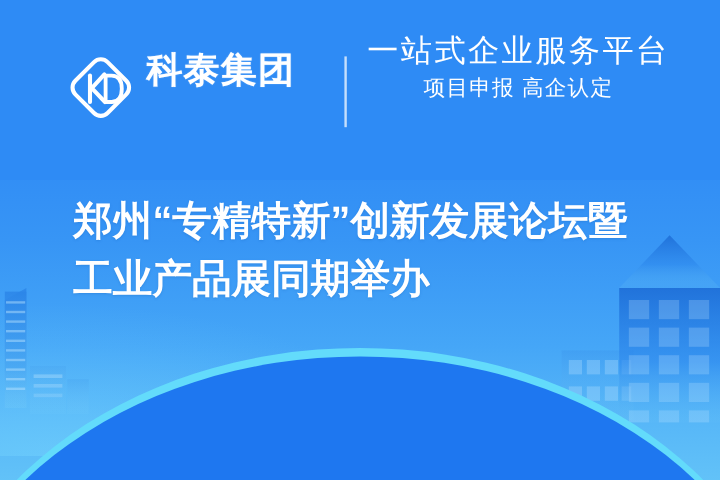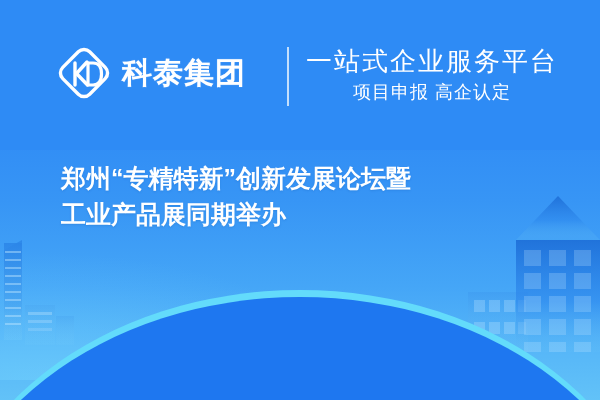--- a/index.html
+++ b/index.html
@@ -46,21 +46,21 @@
     background:#1E77F0;
   }
 
   
   .header{
     position:absolute;left:0;top:0;width:600px;height:140px;
     display:flex;align-items:center;
   }
   .logo-block{
     position:absolute;left:55px;top:44px;
-    display:flex;align-items:center;gap:9px;
+    display:flex;align-items:flex-start;gap:9px;
   }
   .mark{
     width:58px;height:58px;position:relative;flex:0 0 auto;
   }
   .wordmark{display:flex;flex-direction:column;align-items:center;}
   .cn-name{
     color:#ffffff;font-size:30px;font-weight:700;line-height:1.02;
     letter-spacing:1px;white-space:nowrap;
     text-shadow:0 0 1px rgba(255,255,255,.5);
   }
@@ -72,35 +72,35 @@
     color:#fff;font-size:15px;font-weight:700;letter-spacing:3px;
     line-height:1;white-space:nowrap;
   }
 
   .divider{
     position:absolute;left:287px;top:47px;width:2px;height:59px;
     background:rgba(255,255,255,.72);
   }
 
   .tagline{
-    position:absolute;left:306px;top:46px;
+    position:absolute;left:306px;top:27px;
   }
   .tag-main{
     color:#ffffff;font-size:26px;font-weight:400;line-height:1.18;
     letter-spacing:2px;white-space:nowrap;
   }
   .tag-sub{
     color:#ffffff;font-size:18px;font-weight:400;line-height:1.2;
     letter-spacing:1px;white-space:nowrap;margin-top:5px;text-align:center;
   }
 
   
   .title{
     position:absolute;left:61px;top:160px;width:520px;
-    color:#ffffff;font-size:25px;font-weight:700;line-height:1.44;
+    color:#ffffff;font-size:33px;font-weight:700;line-height:1.44;
     letter-spacing:0px;
     text-shadow:0 1px 2px rgba(20,90,180,.25);
   }
   .title .line{display:block;white-space:nowrap;}
 </style>
 </head>
 <body>
 
 <div class="banner">
 

